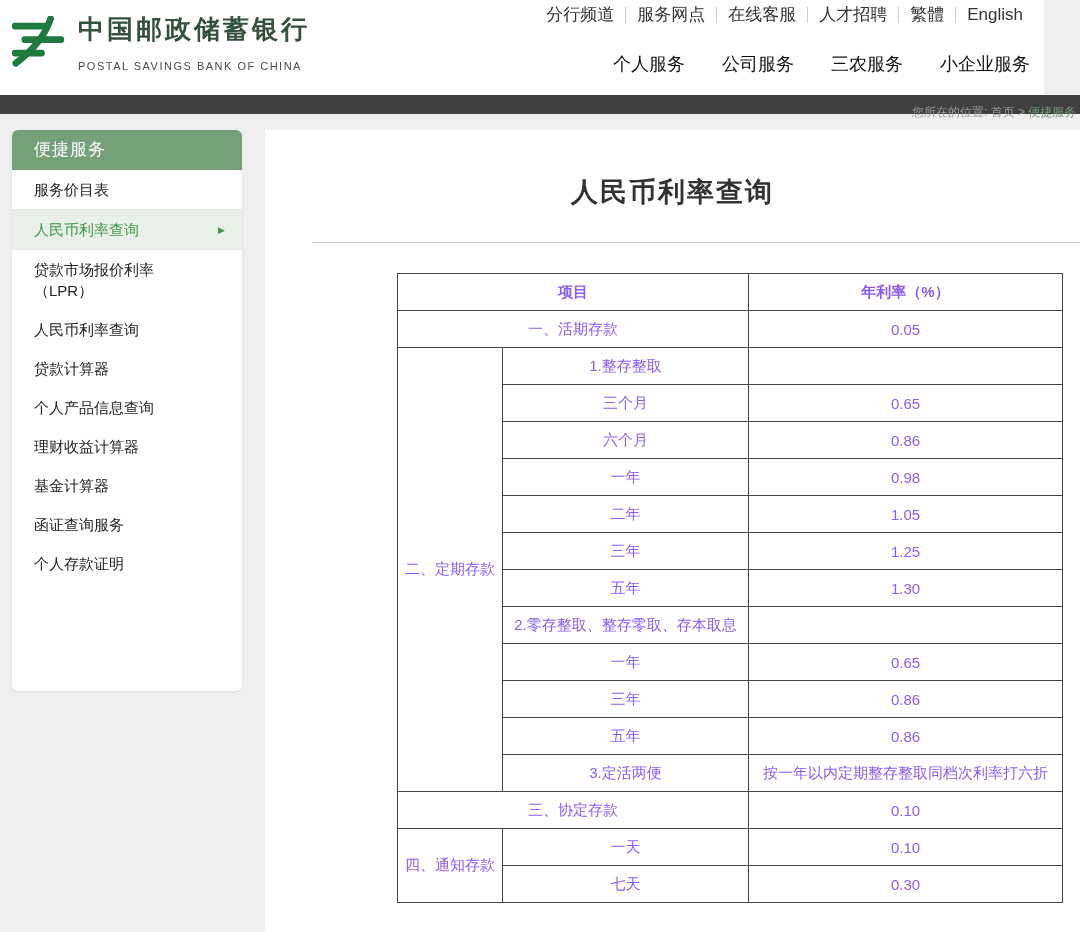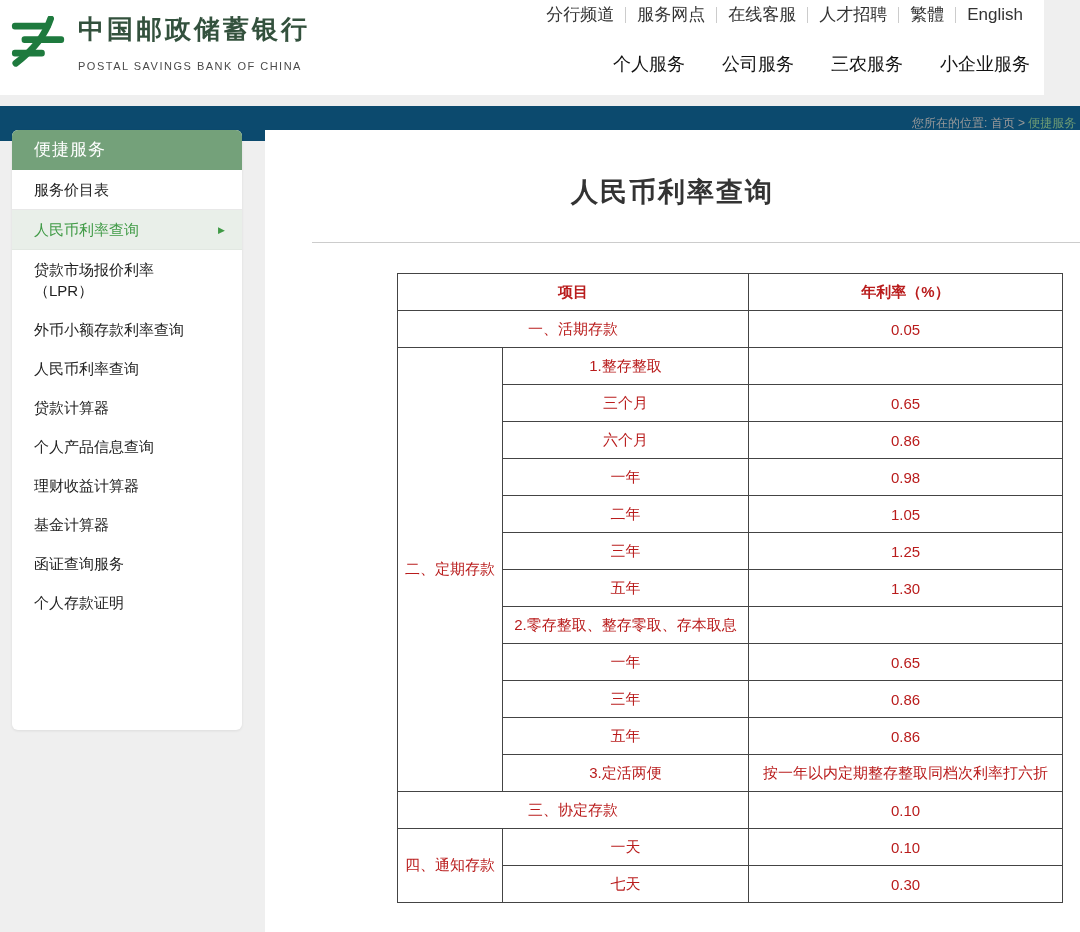--- a/index.html
+++ b/index.html
@@ -21,21 +21,21 @@
   .logo-en { font-size:11px; color:#4a4a4a; letter-spacing:1.5px; margin-top:13px; white-space:nowrap; }
 
   .toplinks { position:absolute; top:7px; right:10px; display:flex; list-style:none; font-size:17px; color:#333; align-items:center; }
   .toplinks li { padding:0 11px; border-left:1px solid #ccc; cursor:pointer; line-height:16px; white-space:nowrap; }
   .toplinks li:first-child { border-left:none; }
 
   .mainnav { position:absolute; top:52px; right:14px; display:flex; gap:37px; list-style:none; font-size:18px; color:#111; }
   .mainnav li { cursor:pointer; white-space:nowrap; }
 
   
-  .crumbbar { position:absolute; top:106px; left:0; width:1080px; height:35px; background:#0c4a6e; }
+  .crumbbar { position:absolute; top:95px; left:0; width:1080px; height:19px; background:#404040; }
   .crumb { position:absolute; left:912px; top:0; line-height:35px; font-size:12px; color:#999; white-space:nowrap; }
   .crumb a { color:#999; text-decoration:none; cursor:pointer; }
   .crumb .current { color:#6f9c74; }
 
   
   .sidebar {
     position:absolute; left:12px; top:130px; width:230px;
     background:#fff; border-radius:6px; overflow:hidden;
     padding-bottom:108px; box-shadow:0 1px 3px rgba(0,0,0,0.08);
   }
@@ -54,21 +54,21 @@
   table.rate-table {
     border-collapse:collapse; table-layout:fixed;
     width:665px; margin:30px 0 0 132px;
   }
   .rate-table th, .rate-table td {
     border:1px solid #444;
     height:37px;
     text-align:center;
     vertical-align:middle;
     font-size:15px;
-    color:#b91c1c;
+    color:#8b5cf6;
     padding:2px 5px;
     overflow:hidden;
   }
   .rate-table th { font-weight:bold; }
 </style>
 </head>
 <body>
 
 <div class="topbar">
 
@@ -120,23 +120,20 @@
   <div class="side-item active">
     <span class="lbl">人民币利率查询</span>
     <span class="arrow">▶</span>
   </div>
 
   <div class="side-item">
     <span class="lbl">贷款市场报价利率
 （LPR）</span>
   </div>
 
-  <div class="side-item">
-    <span class="lbl">外币小额存款利率查询</span>
-  </div>
 
   <div class="side-item">
     <span class="lbl">人民币利率查询</span>
   </div>
 
   <div class="side-item">
     <span class="lbl">贷款计算器</span>
   </div>
 
   <div class="side-item">

